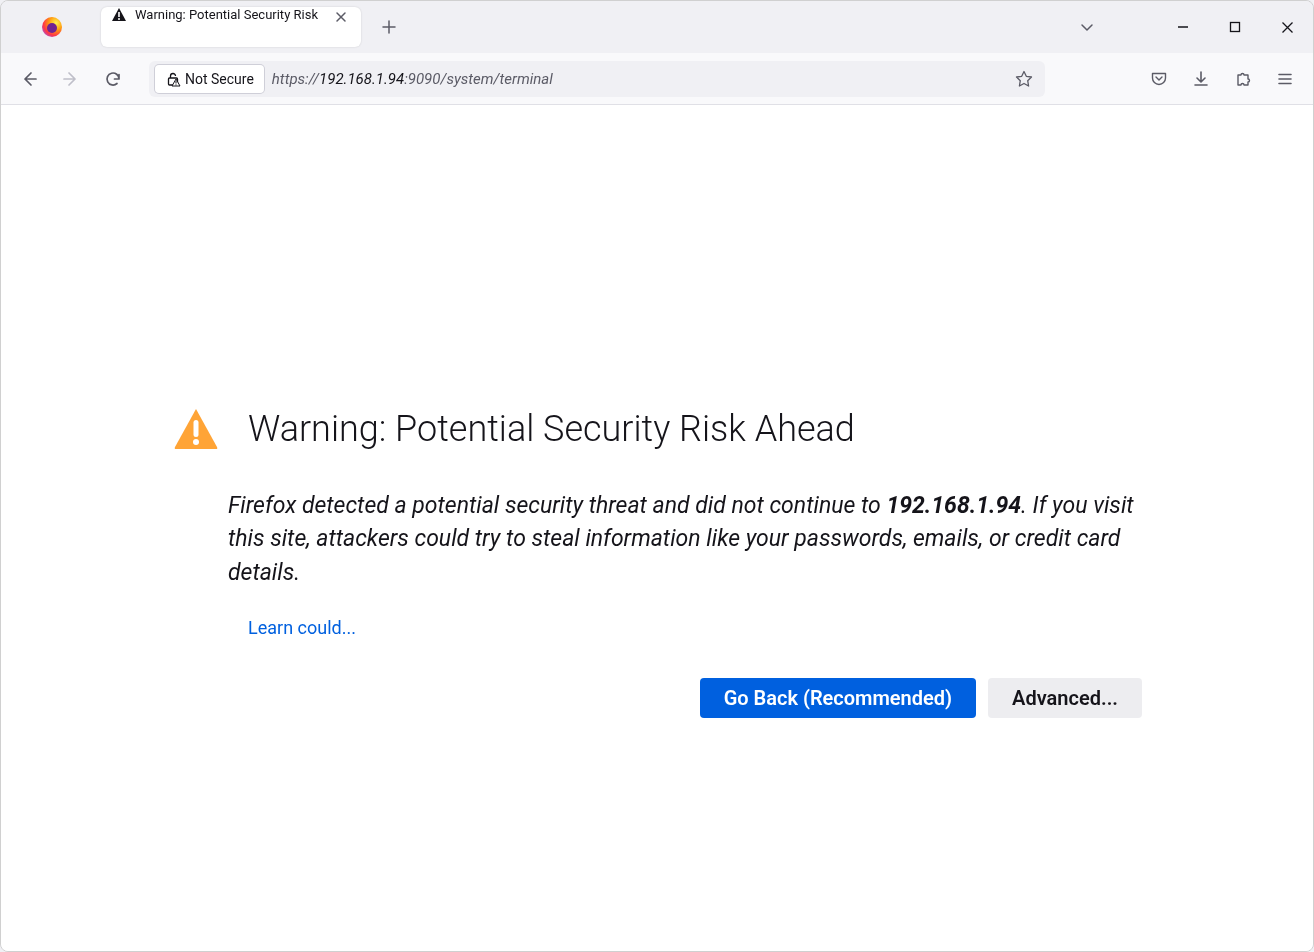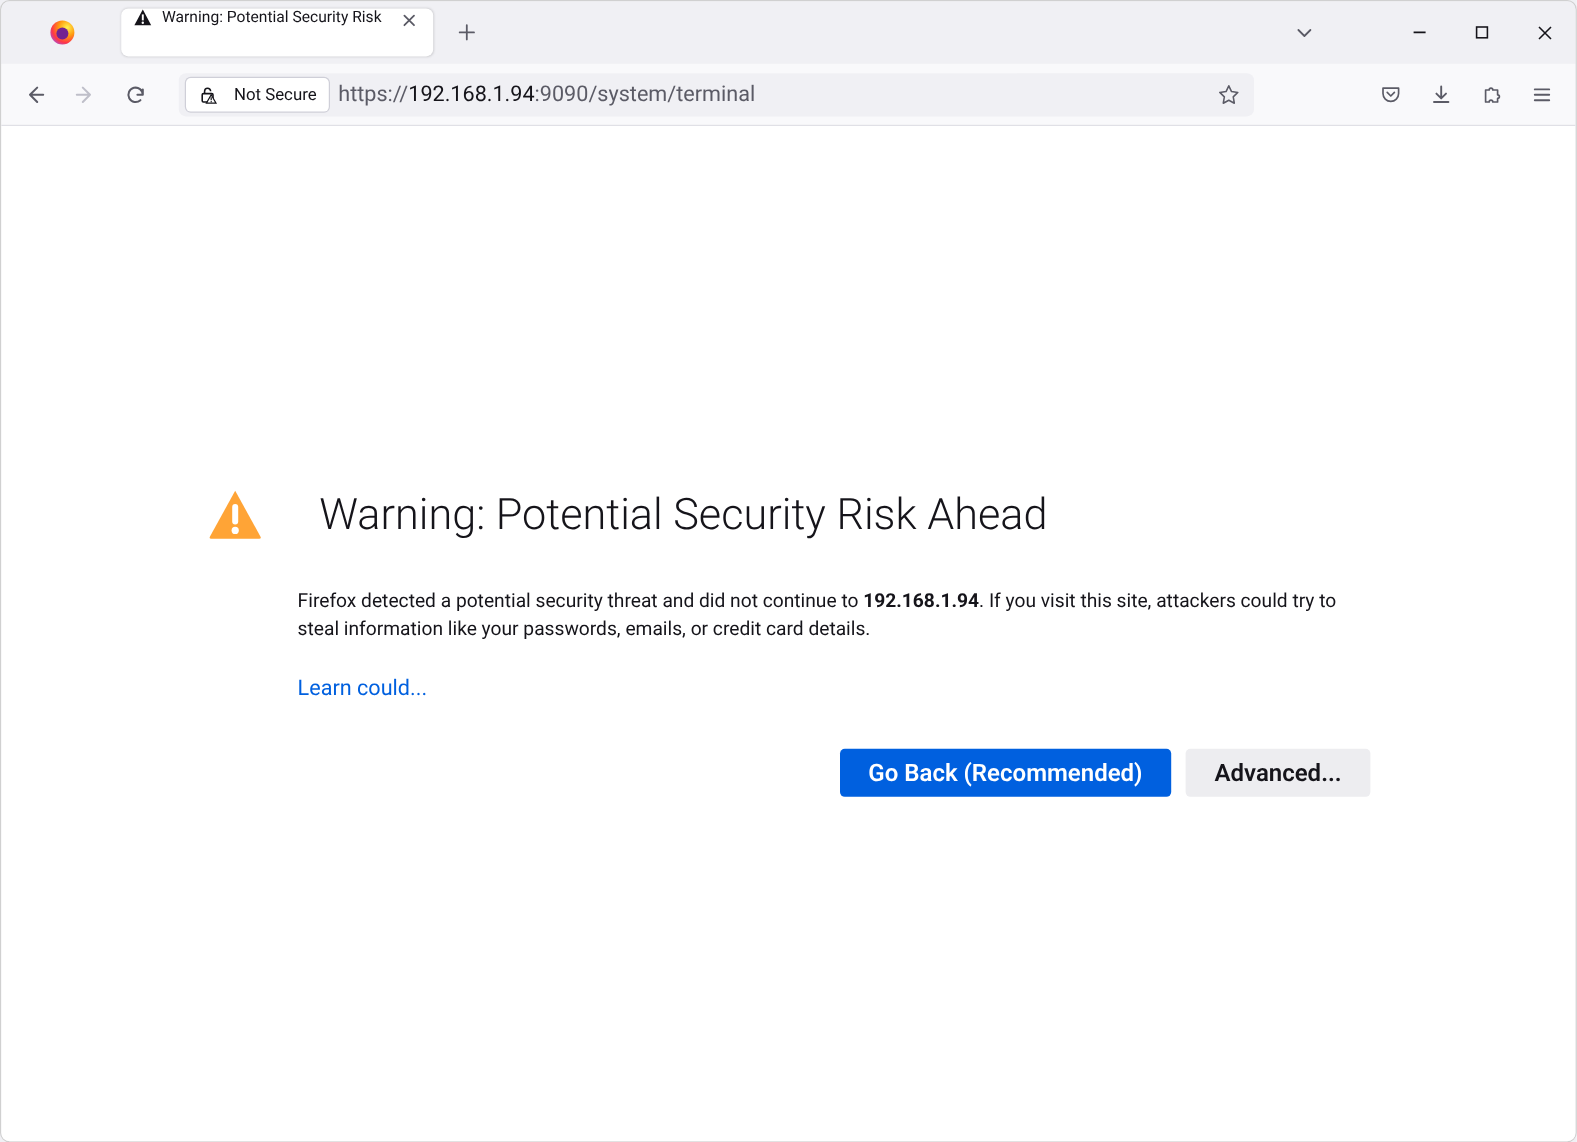--- a/index.html
+++ b/index.html
@@ -146,31 +146,32 @@
       margin: 0 90px 0 12px;
       gap: 8px;
     }
     .security-badge {
       height: 28px;
       background: #fff;
       border-radius: 4px;
       display: flex;
       align-items: center;
       padding: 0 10px;
-      gap: 14px;
+      gap: 4px;
       font-size: 14px;
       color: #15141a;
       box-shadow: 0 0 0 1px #cfcfd8;
     }
     .url-text {
-      font-size: 18px;
+      font-size: 15px;
       color: #5b5b66;
       flex: 1;
       white-space: nowrap;
       overflow: hidden;
+      font-style: italic;
     }
     .url-text .host {
       color: #15141a;
     }
     .star-btn {
       width: 30px;
       height: 30px;
       display: flex;
       align-items: center;
       justify-content: center;
@@ -196,39 +197,40 @@
       border-bottom-right-radius: 8px;
     }
     .warning-container {
       max-width: 970px;
       margin: 0 auto;
       padding-top: 300px;
     }
     .warning-header {
       display: flex;
       align-items: center;
-      gap: 46px;
+      gap: 28px;
       margin-bottom: 36px;
     }
     .warning-triangle {
       width: 48px;
       height: 48px;
       flex-shrink: 0;
     }
     .warning-title {
       font-size: 36px;
       font-weight: 300;
       color: #15141a;
     }
     .warning-body {
-      margin-left: 76px;
-      font-size: 16px;
+      margin-left: 56px;
+      font-size: 23px;
       line-height: 1.45;
       color: #15141a;
       margin-bottom: 28px;
+      font-style: italic;
     }
     .warning-body b {
       font-weight: 700;
     }
     .learn-more {
       margin-left: 76px;
       font-size: 18px;
       color: #0060df;
       text-decoration: none;
       cursor: pointer;

